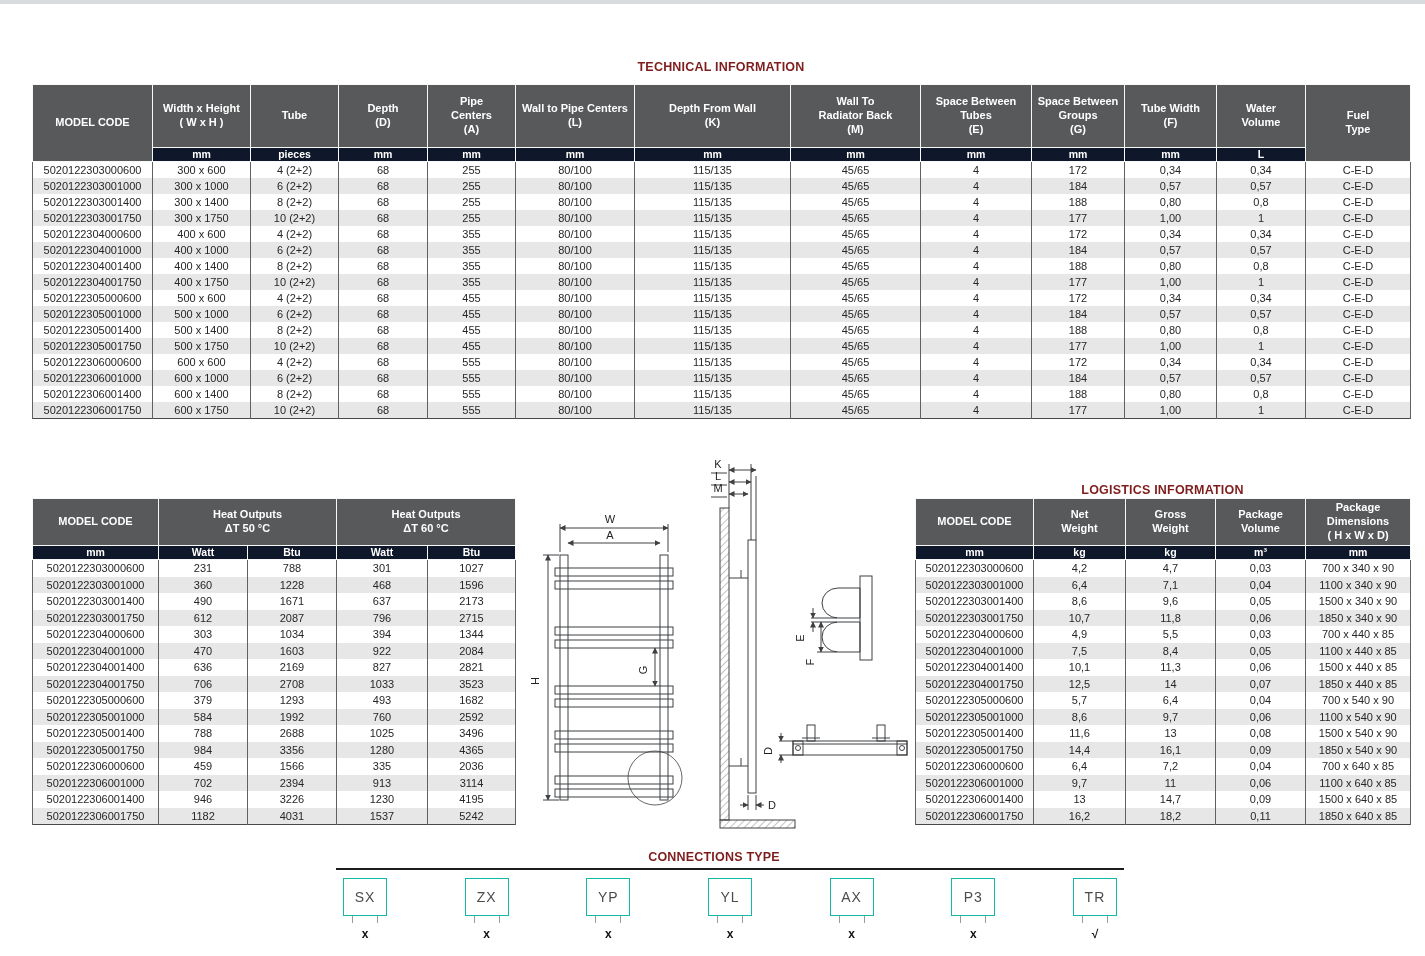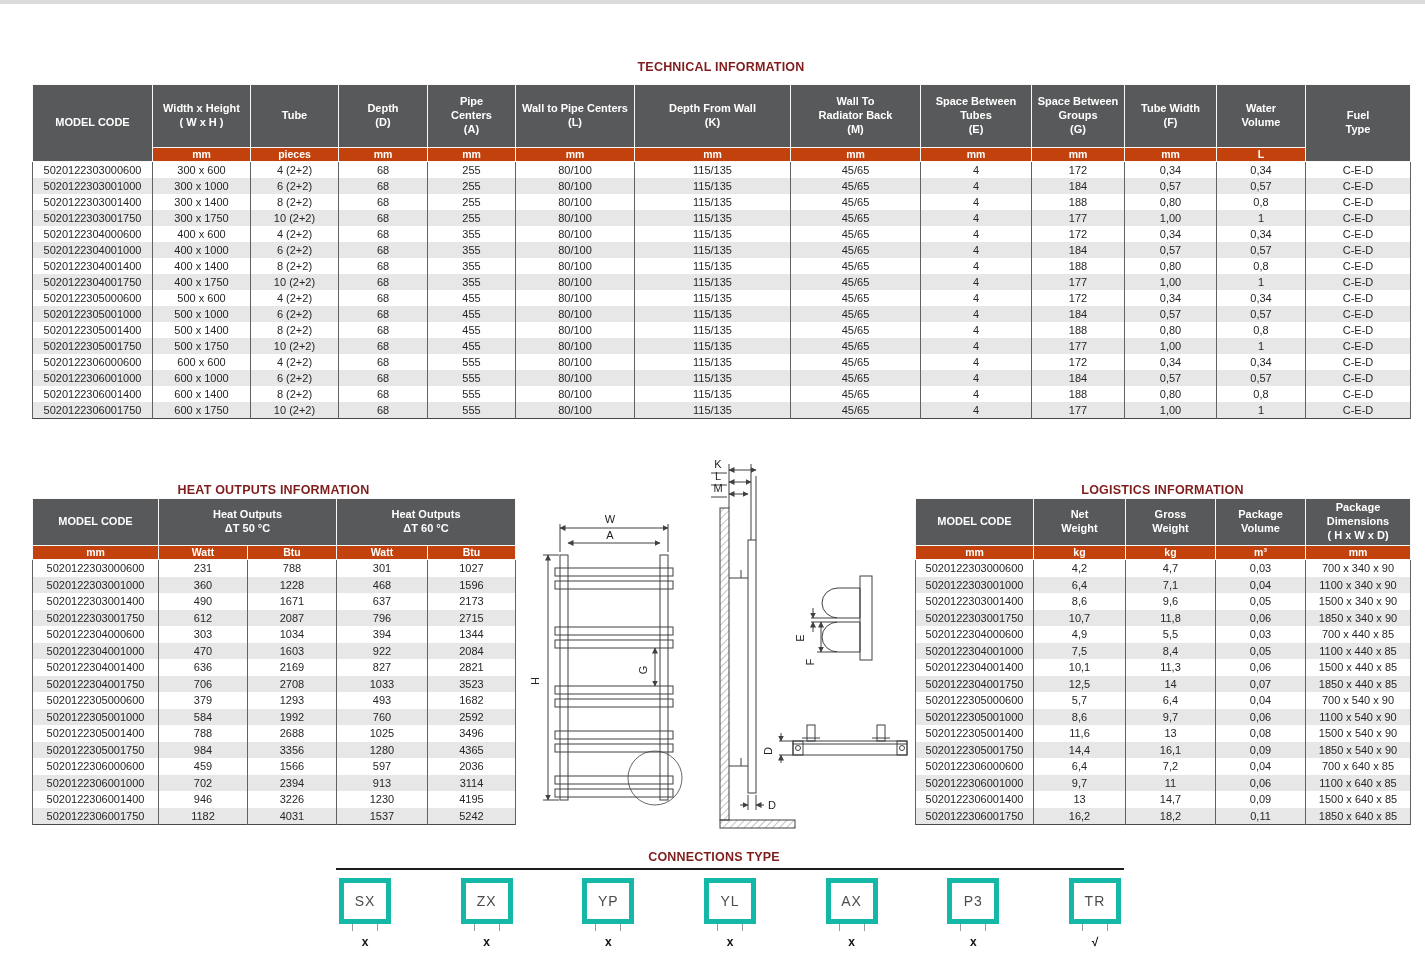--- a/index.html
+++ b/index.html
@@ -11,38 +11,38 @@
   .sec-heading{position:absolute;font-size:12.5px;font-weight:bold;color:#7f1d1d;text-align:center;
                letter-spacing:.2px;white-space:nowrap;}
   #tech-heading{left:32px;width:1378px;top:60px;}
   #heat-heading{left:32px;width:483px;top:483px;}
   #log-heading{left:915px;width:495px;top:483px;}
   #conn-heading{left:320px;width:788px;top:850px;}
 
   table.data{position:absolute;border-collapse:collapse;table-layout:fixed;border:1.5px solid #47484a;}
   table.data th{background:#58595b;color:#fff;border:1px solid #f8f8f8;font-size:11px;font-weight:bold;
                 line-height:1.25;white-space:pre-line;padding:1px 2px;text-align:center;vertical-align:middle;}
-  table.data tr.unit-row th{background:#c2410c;font-size:10.5px;height:13px;line-height:13px;padding:0;}
+  table.data tr.unit-row th{background:#0f172a;font-size:10.5px;height:13px;line-height:13px;padding:0;}
   table.data td{border-left:1px solid #606163;border-right:1px solid #606163;font-size:11px;color:#262626;
                 text-align:center;height:16px;padding:0 2px;white-space:nowrap;overflow:hidden;}
   table.data tbody tr:nth-child(even) td{background:#e7e7e8;}
   #technical-table{left:32px;top:84px;width:1378px;}
   #technical-table thead tr:first-child th{height:60px;}
   #heat-table{left:32px;top:498px;width:483px;}
   #logistics-table{left:915px;top:498px;width:495px;}
   #heat-table thead tr:first-child th,#logistics-table thead tr:first-child th{height:44px;}
   #heat-table td,#logistics-table td{height:16.5px;}
 
   .drawing{position:absolute;left:515px;top:448px;}
   .drawing text{font-family:"Liberation Sans",sans-serif;font-size:11px;fill:#222;}
 
   .conn-line{position:absolute;left:336px;top:868px;width:788px;height:2px;background:#1c1c1c;}
   .conn-row{position:absolute;left:336px;top:878px;width:788px;display:flex;justify-content:space-between;}
   .conn-item{display:flex;flex-direction:column;align-items:center;width:58px;}
-  .conn-box{width:42px;height:36px;border:5px solid #14b8a6;display:flex;align-items:center;
+  .conn-box{width:42px;height:36px;border:1px solid #14b8a6;display:flex;align-items:center;
             justify-content:center;font-size:14px;color:#4c4c4c;letter-spacing:1px;background:#fff;}
   .conn-stubs{width:24px;height:7px;border-left:1.5px solid #9a9a9a;border-right:1.5px solid #9a9a9a;}
   .conn-mark{margin-top:5px;font-size:12px;font-weight:bold;color:#111;line-height:1;}
 </style>
 </head>
 <body>
 
 <div class="page">
   <div class="top-strip"></div>
 
@@ -347,21 +347,20 @@
           <td>45/65</td>
           <td>4</td>
           <td>177</td>
           <td>1,00</td>
           <td>1</td>
           <td>C-E-D</td>
         </tr>
       </tbody>
     </table>
 
-  <div class="sec-heading" id="heat-heading">HEAT OUTPUTS INFORMATION</div>
 
   <table class="data" id="heat-table">
       <colgroup>
         <col style="width: 126px;">
         <col style="width: 89px;">
         <col style="width: 89px;">
         <col style="width: 91px;">
         <col style="width: 88px;">
       </colgroup>
       <thead>
@@ -462,21 +461,21 @@
           <td>5020122305001750</td>
           <td>984</td>
           <td>3356</td>
           <td>1280</td>
           <td>4365</td>
         </tr>
         <tr>
           <td>5020122306000600</td>
           <td>459</td>
           <td>1566</td>
-          <td>597</td>
+          <td>335</td>
           <td>2036</td>
         </tr>
         <tr>
           <td>5020122306001000</td>
           <td>702</td>
           <td>2394</td>
           <td>913</td>
           <td>3114</td>
         </tr>
         <tr>

